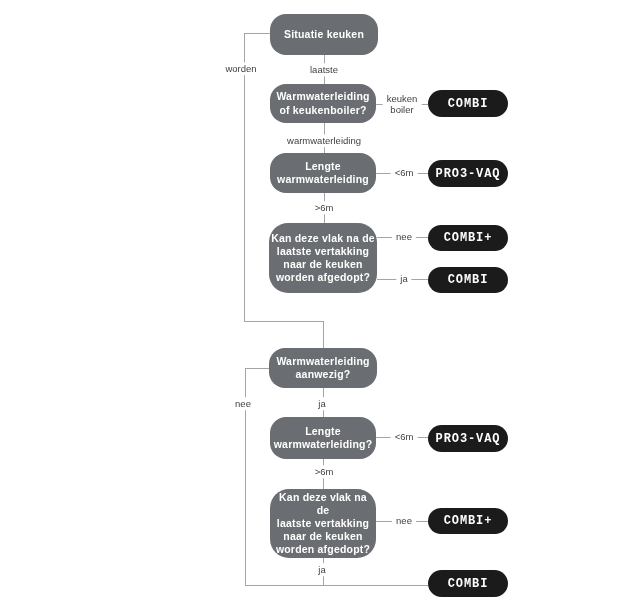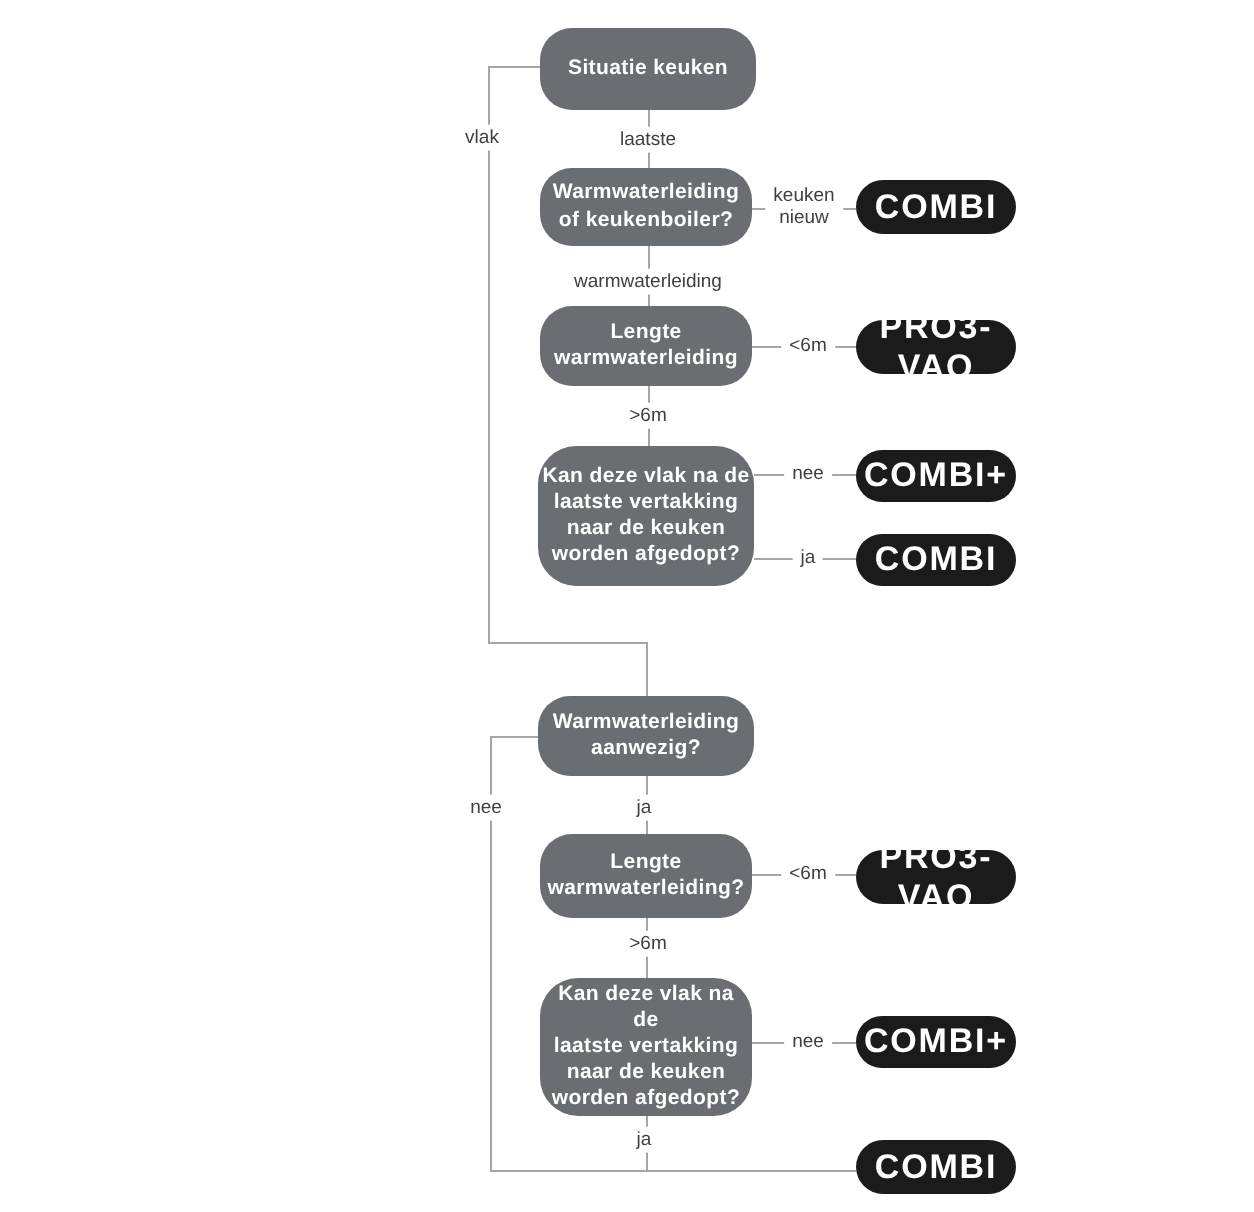--- a/index.html
+++ b/index.html
@@ -27,26 +27,27 @@
     white-space:pre-line;
     box-sizing:border-box;
     padding:2px;
   }
   .node.big{border-radius:19px;}
   .pill{
     position:absolute;
     background:var(--pill,#1b1b1b);
     color:#ffffff;
     font-weight:bold;
-    font-size:17px;
+    font-size:12px;
     letter-spacing:0.9px;
     border-radius:14px;
     display:flex;align-items:center;justify-content:center;
     text-align:center;
     box-sizing:border-box;
+    font-family:Liberation Mono, monospace;
   }
   .lbl{
     position:absolute;
     transform:translate(-50%,-50%);
     background:var(--bg,#ffffff);
     color:var(--lbltext,#3e3f42);
     font-size:9.5px;
     line-height:1.2;
     padding:1px 4px;
     text-align:center;
@@ -97,24 +98,24 @@
 worden afgedopt?</div>
 
   <div class="pill" style="left:428px;top:90px;width:80px;height:27px">COMBI</div>
   <div class="pill" style="left:428px;top:160px;width:80px;height:27px">PRO3-VAQ</div>
   <div class="pill" style="left:428px;top:225px;width:80px;height:26px">COMBI+</div>
   <div class="pill" style="left:428px;top:267px;width:80px;height:26px">COMBI</div>
   <div class="pill" style="left:428px;top:425px;width:80px;height:27px">PRO3-VAQ</div>
   <div class="pill" style="left:428px;top:508px;width:80px;height:26px">COMBI+</div>
   <div class="pill" style="left:428px;top:570px;width:80px;height:27px">COMBI</div>
 
-  <div class="lbl" style="left:241px;top:69px">vlak</div>
+  <div class="lbl" style="left:241px;top:69px">worden</div>
   <div class="lbl" style="left:324px;top:70px">laatste</div>
   <div class="lbl" style="left:402px;top:104px">keuken
-nieuw</div>
+boiler</div>
   <div class="lbl" style="left:324px;top:141px">warmwaterleiding</div>
   <div class="lbl" style="left:404px;top:173px">&lt;6m</div>
   <div class="lbl" style="left:324px;top:208px">&gt;6m</div>
   <div class="lbl" style="left:404px;top:237px">nee</div>
   <div class="lbl" style="left:404px;top:279px">ja</div>
   <div class="lbl" style="left:243px;top:404px">nee</div>
   <div class="lbl" style="left:322px;top:404px">ja</div>
   <div class="lbl" style="left:404px;top:437px">&lt;6m</div>
   <div class="lbl" style="left:324px;top:472px">&gt;6m</div>
   <div class="lbl" style="left:404px;top:521px">nee</div>

